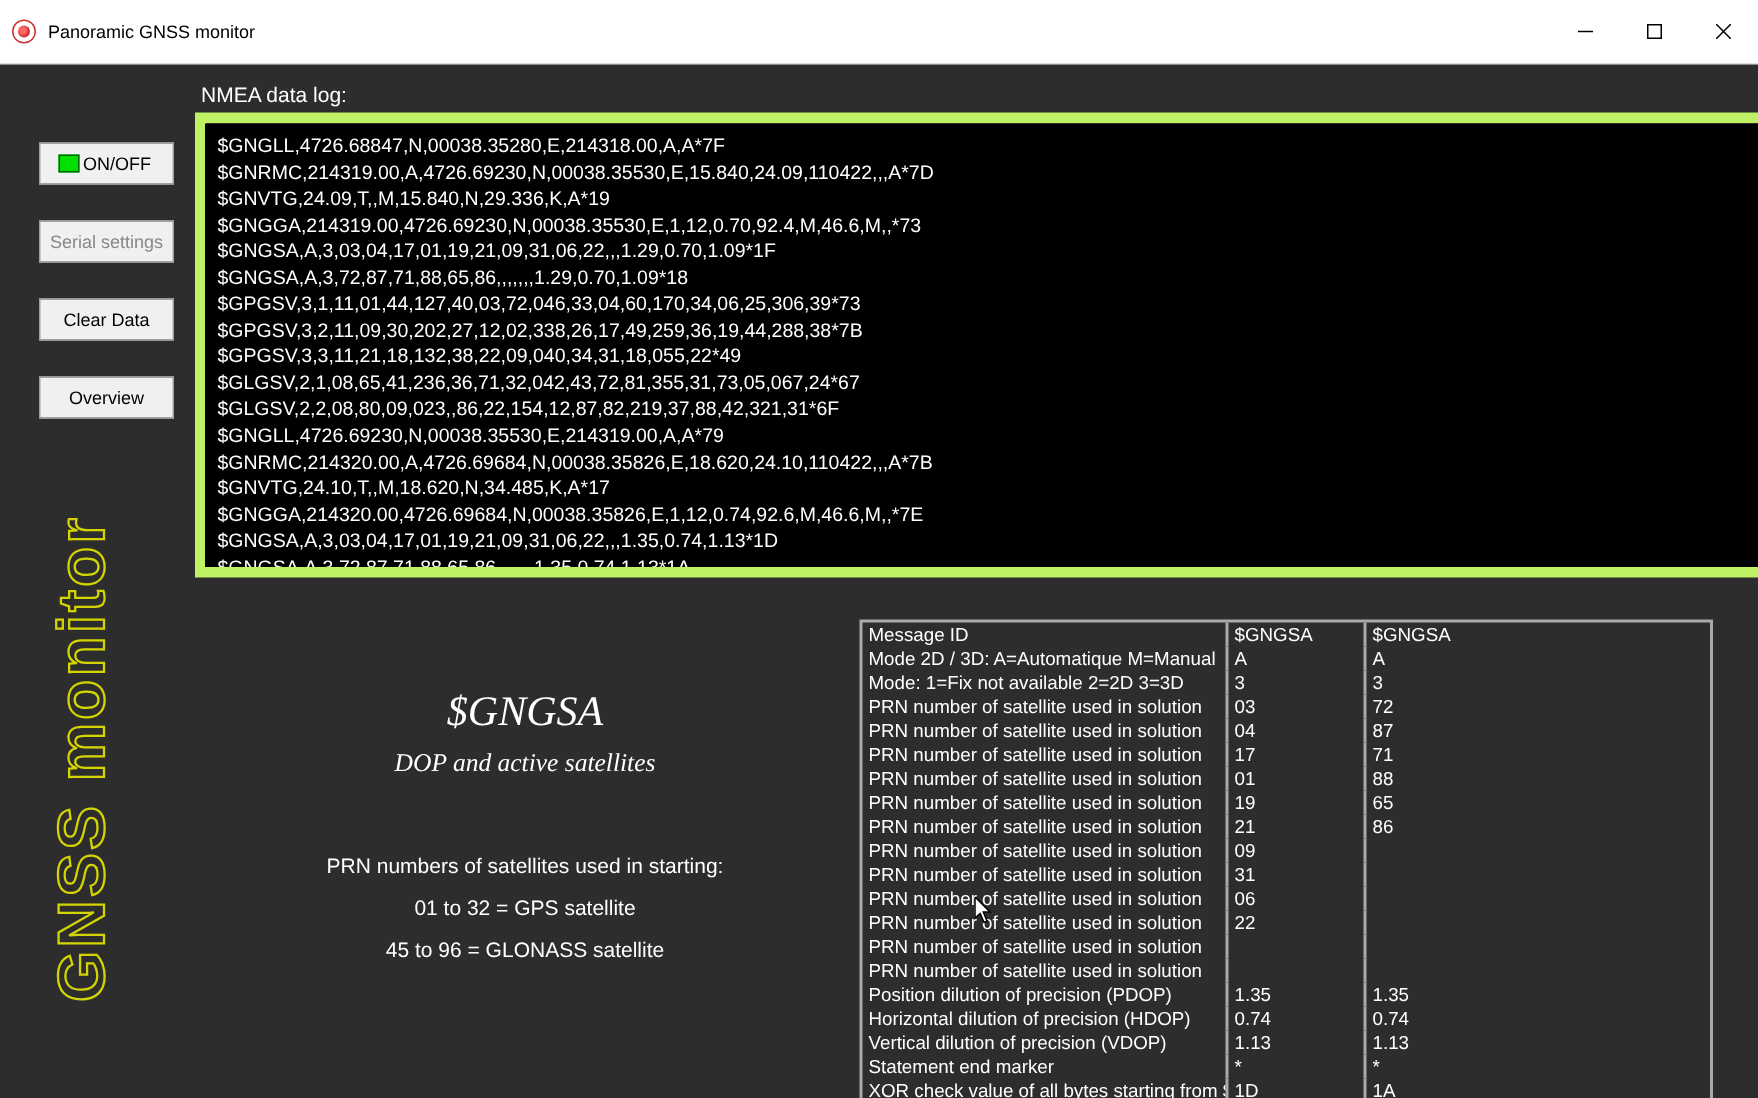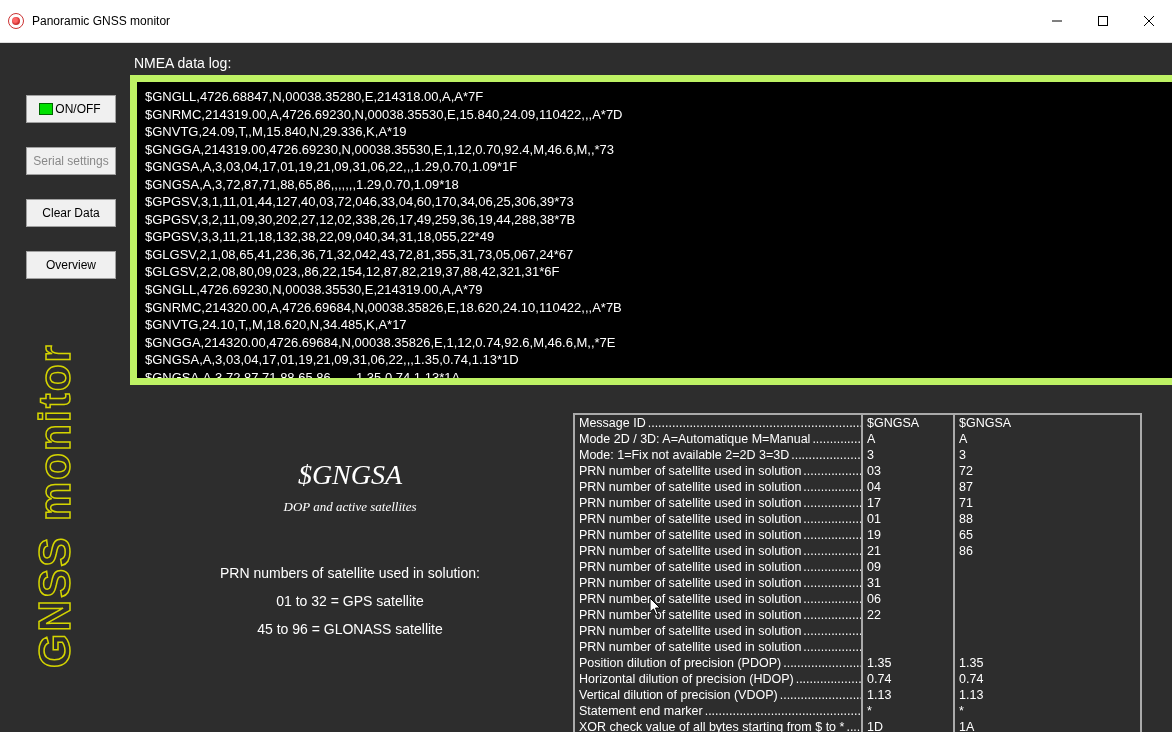--- a/index.html
+++ b/index.html
@@ -149,21 +149,21 @@
     text-align: center;
     color: #fff;
   }
   .detail-left .msg-id {
     font-size: 28px;
     font-style: italic;
     font-family: Georgia, serif;
     margin-top: 16px;
   }
   .detail-left .msg-desc {
-    font-size: 13px;
+    font-size: 17px;
     font-style: italic;
     font-family: Georgia, serif;
     margin-top: 8px;
   }
   .detail-left .prn-note {
     margin-top: 44px;
     font-size: 14px;
     line-height: 2.0;
   }
 
@@ -175,26 +175,27 @@
     border: 2px solid #aaa;
     font-size: 12.5px;
     color: #fff;
   }
   .grid-row {
     display: flex;
     height: 16px;
     line-height: 16px;
   }
   .grid-col-label {
-    width: 288px;
+    width: 244px;
     padding-left: 4px;
     border-right: 2px solid #aaa;
     display: flex;
     overflow: hidden;
     white-space: nowrap;
+    flex-direction: column;
   }
   .grid-col-label .lbl-text {
     flex: 0 0 auto;
   }
   .grid-col-label .dots {
     flex: 1;
     overflow: hidden;
     padding-left: 2px;
   }
   .grid-col-val {
@@ -281,21 +282,21 @@
 $GNVTG,24.10,T,,M,18.620,N,34.485,K,A*17
 $GNGGA,214320.00,4726.69684,N,00038.35826,E,1,12,0.74,92.6,M,46.6,M,,*7E
 $GNGSA,A,3,03,04,17,01,19,21,09,31,06,22,,,1.35,0.74,1.13*1D
 $GNGSA,A,3,72,87,71,88,65,86,,,,,,,1.35,0.74,1.13*1A</div>
   </div>
 
   <div class="detail-left">
     <div class="msg-id">$GNGSA</div>
     <div class="msg-desc">DOP and active satellites</div>
     <div class="prn-note">
-      <div>PRN numbers of satellite used in solution:</div>
+      <div>PRN numbers of satellites used in starting:</div>
       <div>01 to 32 = GPS satellite</div>
       <div>45 to 96 =  GLONASS satellite</div>
     </div>
   </div>
 
   <div class="grid" id="grid">
       <div class="grid-row">
         <div class="grid-col-label">
           <span class="lbl-text">Message ID</span>
           <span class="dots"> ........................................................................................................................</span>

